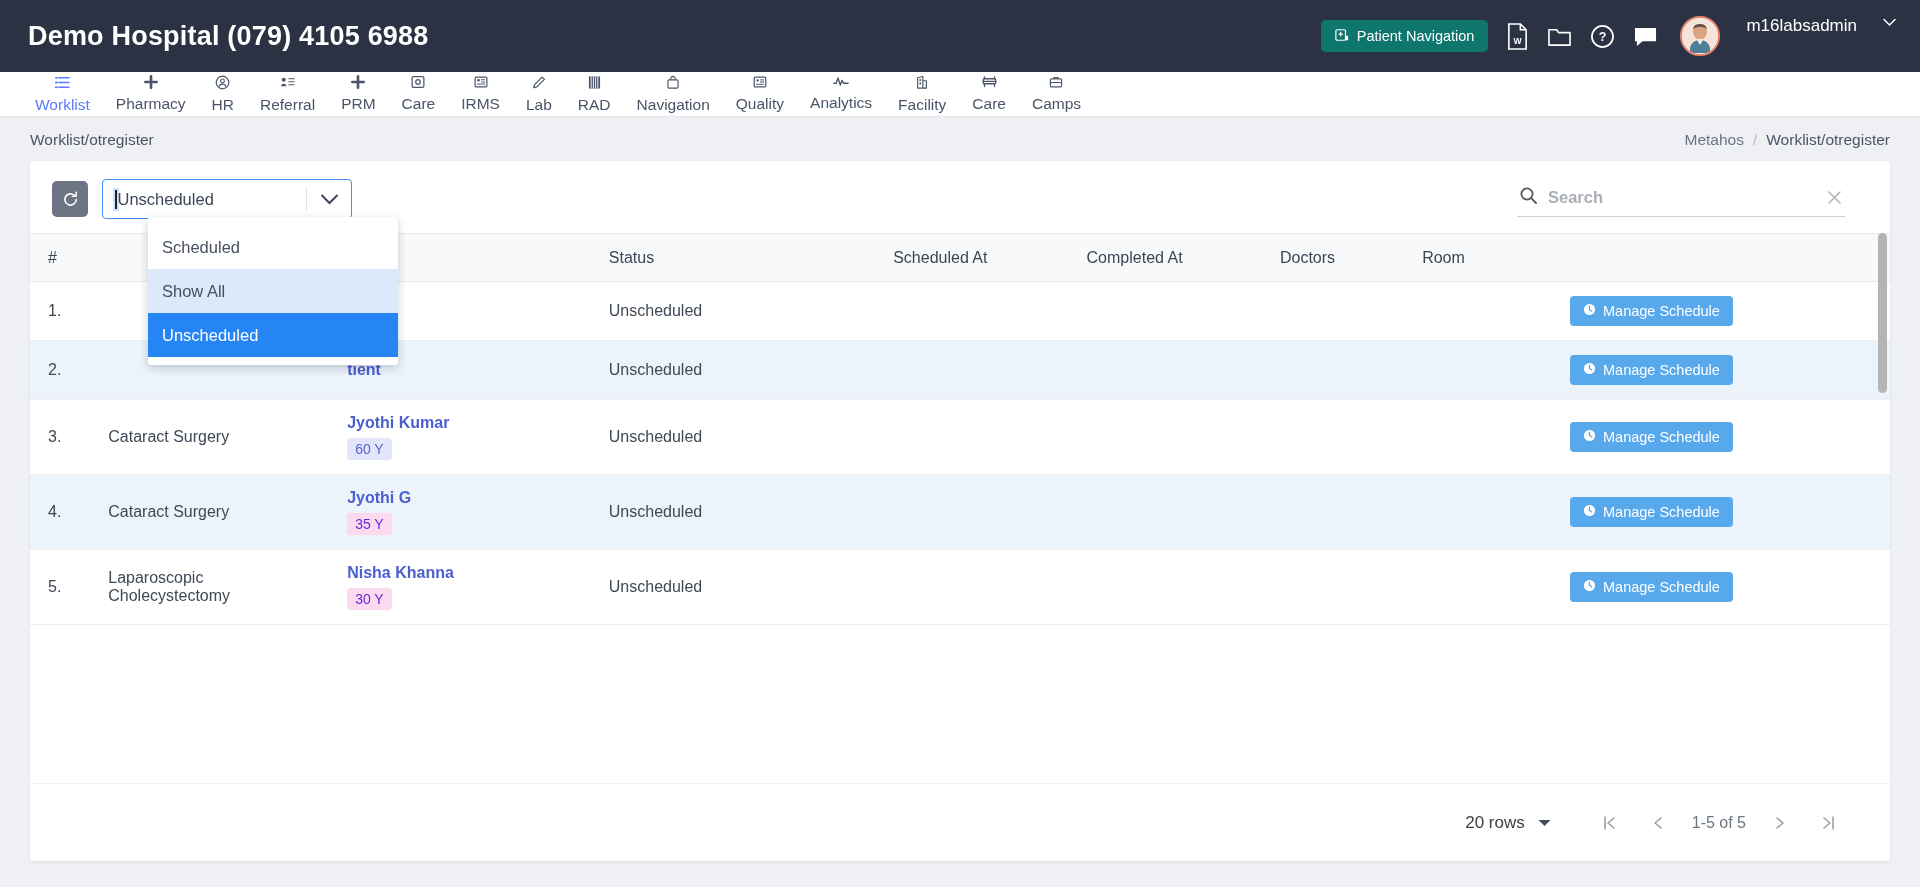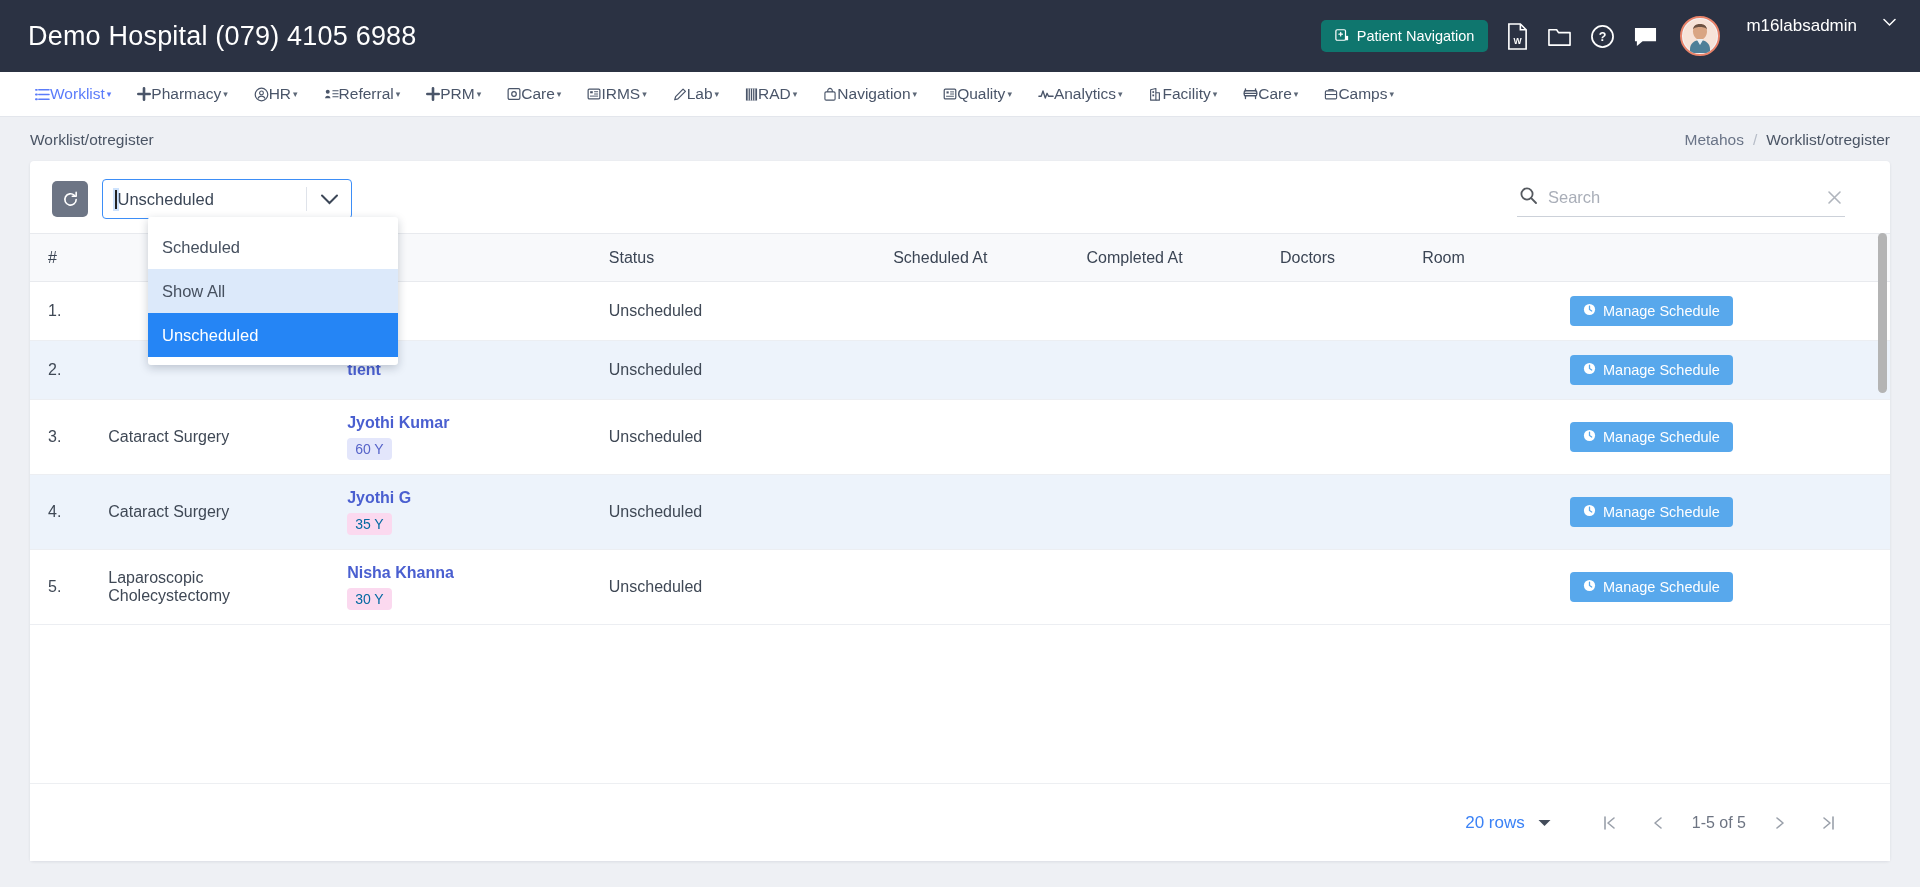--- a/index.html
+++ b/index.html
@@ -15,21 +15,21 @@
     height: 72px;
     background: #2b3243;
     display: flex;
     align-items: center;
     padding: 0 24px 0 28px;
     position: relative;
   }
   .brand {
     color: #ffffff;
     font-size: 27px;
-    font-weight: normal;
+    font-weight: bold;
     letter-spacing: .2px;
     white-space: nowrap;
   }
   .top-right {
     margin-left: auto;
     display: flex;
     align-items: center;
     gap: 18px;
   }
   .pn-btn {
@@ -67,26 +67,28 @@
     border-bottom: 1px solid #e3e6ec;
     display: flex;
     align-items: center;
     padding-left: 22px;
     gap: 0px;
     overflow: hidden;
   }
   .nav-item {
     display: flex;
     align-items: center;
+    gap: 6px;
     font-size: 15.5px;
     color: #4a5569;
     padding: 0 13px;
     height: 39px;
     cursor: pointer;
     white-space: nowrap;
+    flex-direction: column;
   }
   .nav-item.active { color: #5b7cfa; }
   .nav-item .ni-ic { display: flex; align-items: center; font-size: 14px; }
   .nav-item .ni-car { font-size: 9px; margin-left: 2px; color: #5d6878; }
   .nav-item.active .ni-car { color: #5b7cfa; }
 
   
   .page {
     height: calc(887px - 72px - 45px);
     padding: 0;
@@ -170,20 +172,21 @@
     padding: 4px 2px 7px 2px;
     margin-right: 25px;
   }
   .search-inp {
     border: none; outline: none;
     flex: 1;
     font-size: 16.5px;
     color: #3c4757;
     font-family: "Liberation Sans", sans-serif;
     background: transparent;
+    font-weight: bold;
   }
   .search-inp::placeholder { color: #a9aeb8; }
   .clear-x { color: #b0b5bd; cursor: pointer; display:flex; }
 
   
   .dropdown {
     position: absolute;
     left: 118px;
     top: 56px;
     width: 250px;
@@ -240,21 +243,21 @@
   .pname { color: #4a5fd0; font-weight: bold; font-size: 16px; display:block; }
   .age {
     display: inline-block;
     margin-top: 6px;
     padding: 3px 8px;
     border-radius: 4px;
     font-size: 14px;
     font-weight: 500;
   }
   .age.male   { background: #e3e6fb; color: #5663c9; }
-  .age.female { background: #fbd9ef; color: #0369a1; }
+  .age.female { background: #fbd9ef; color: #6d28d9; }
 
   .ms-btn {
     background: #58a8ec;
     color: #fff;
     border: none;
     border-radius: 4px;
     height: 30px;
     padding: 0 13px;
     font-size: 14.5px;
     font-family: "Liberation Sans", sans-serif;
@@ -281,21 +284,21 @@
     background: #fff;
     border-top: 1px solid #edeff2;
     display: flex;
     align-items: center;
     justify-content: flex-end;
     padding-right: 38px;
     gap: 0;
   }
   .rows-sel {
     display: flex; align-items: center; gap: 12px;
-    font-size: 17px; color: #3b82f6;
+    font-size: 17px; color: #404040;
     cursor: pointer;
     margin-right: 34px;
   }
   .pg-btn {
     width: 48px; height: 40px;
     display: flex; align-items: center; justify-content: center;
     color: #9aa0aa; cursor: pointer; font-size: 19px;
   }
   .pg-range { font-size: 16px; color: #6d7482; padding: 0 10px; white-space: nowrap;}
 </style>

